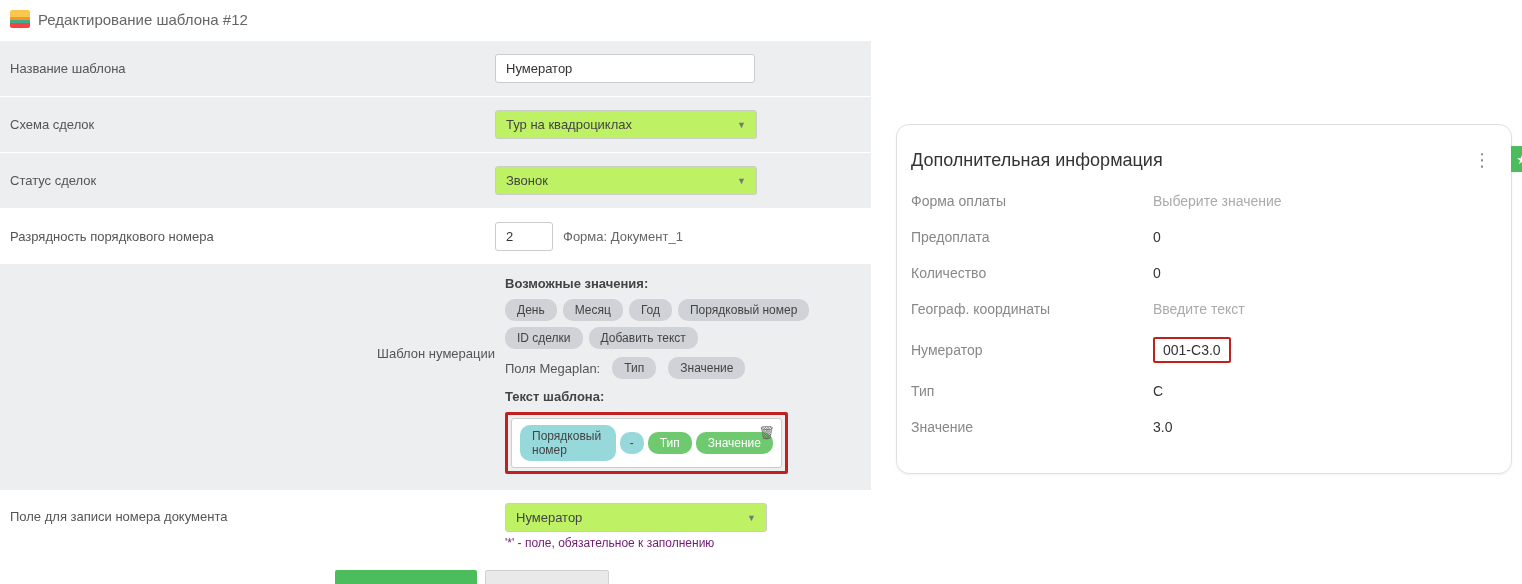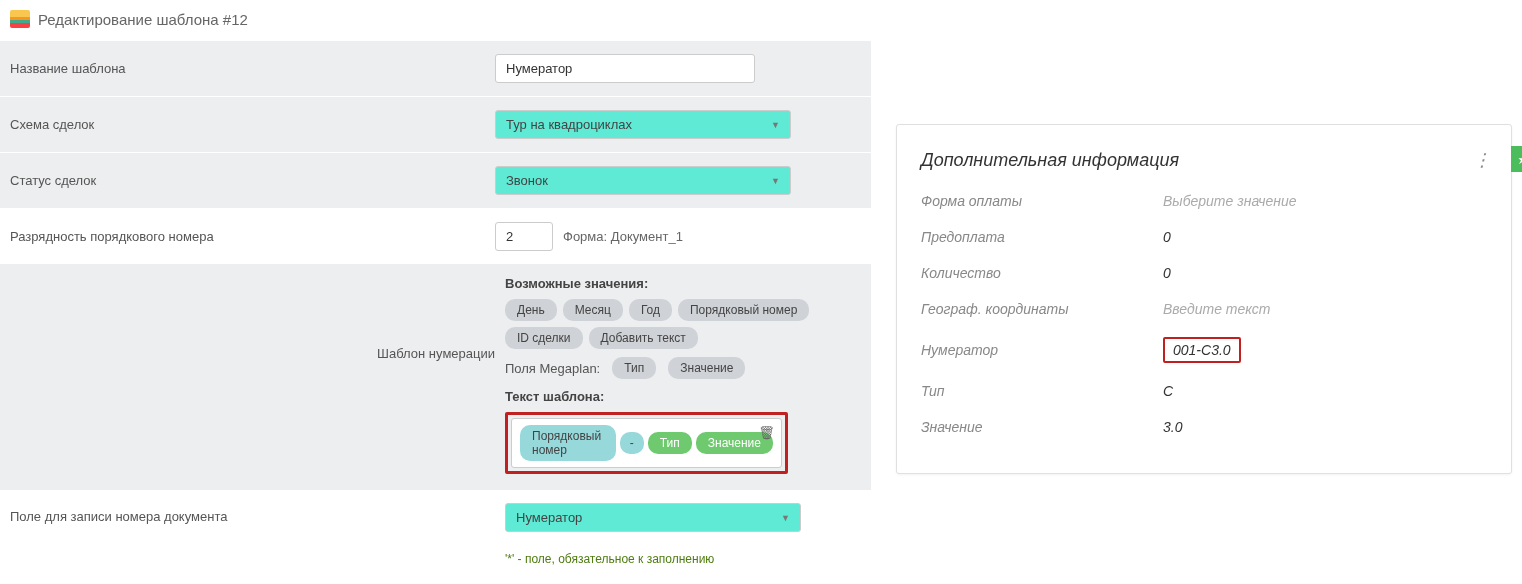--- a/index.html
+++ b/index.html
@@ -1,38 +1,38 @@
 <!DOCTYPE html>
 <html><head>
 <meta charset="utf-8">
 <style>
   * { box-sizing: border-box; margin: 0; padding: 0; }
   body { font-family: Arial, Helvetica, sans-serif; font-size: 13px; color: #333; background: #fff; width: 1522px; height: 584px; position: relative; }
   
   .left-panel { width: 871px; float: left; }
-  .right-panel { position: absolute; left: 896px; top: 124px; width: 616px; background: #fff; border: 1px solid #e0e0e0; border-radius: 3px; padding: 24px 22px 18px 24px; box-shadow: 0 1px 3px rgba(0,0,0,0.05); font-style: italic; }
+  .right-panel { position: absolute; left: 896px; top: 124px; width: 616px; background: #fff; border: 1px solid #e0e0e0; border-radius: 13px; padding: 24px 22px 18px 14px; box-shadow: 0 1px 3px rgba(0,0,0,0.05); }
   
   .page-header { display: flex; align-items: center; padding: 10px 10px 12px 10px; }
   .page-icon { width: 20px; height: 18px; display: inline-block; margin-right: 8px; background: linear-gradient(180deg, #f9c74f 0%, #f9c74f 40%, #f8961e 40%, #f8961e 55%, #43aa8b 55%, #43aa8b 70%, #f94144 70%, #f94144 100%); border-radius: 2px; }
   .page-title { color: #666; font-size: 15px; font-weight: 400; }
   
   .form-row { display: flex; align-items: center; padding: 13px 10px; border-top: 1px solid #fff; }
   .form-row.gray { background: #edeef0; }
   .form-row .label { width: 485px; color: #555; font-size: 13px; }
   .form-row .control { flex: 1; display: flex; align-items: center; gap: 10px; }
   
   input[type="text"] { border: 1px solid #ccc; border-radius: 3px; padding: 6px 10px; font-size: 13px; color: #333; background: #fff; }
   input.wide { width: 260px; }
   input.narrow { width: 58px; }
   
-  .select { display: flex; align-items: center; justify-content: space-between; width: 296px; border: 1px solid #ccc; border-radius: 3px; padding: 6px 10px; background: #5eead4; color: #444; font-size: 13px; cursor: pointer; }
+  .select { display: flex; align-items: center; justify-content: space-between; width: 262px; border: 1px solid #ccc; border-radius: 3px; padding: 6px 10px; background: #bef264; color: #444; font-size: 13px; cursor: pointer; }
   .select .caret { font-size: 9px; color: #777; }
   
   .hint { color: #666; font-size: 13px; }
-  .small-hint { color: #4d7c0f; font-size: 12px; margin-top: 20px; }
+  .small-hint { color: #701a75; font-size: 12px; margin-top: 4px; }
   
   .section-label { color: #444; font-size: 13px; margin: 0 0 8px 0; font-weight: 700; }
   .inline-label { color: #555; font-size: 13px; display: inline; }
   
   .chips { display: flex; flex-wrap: wrap; gap: 6px; align-items: center; margin-bottom: 8px; }
   .chip { background: #cfd2d6; color: #444; border-radius: 10px; padding: 4px 12px; font-size: 12px; cursor: pointer; }
   .chip.teal { background: #97d8db; }
   .chip.sep { background: #97d8db; padding: 4px 10px; }
   .chip.green { background: #6fc96f; color: #fff; }
   .chip.green2 { background: #6fc96f; color: #fff; }

